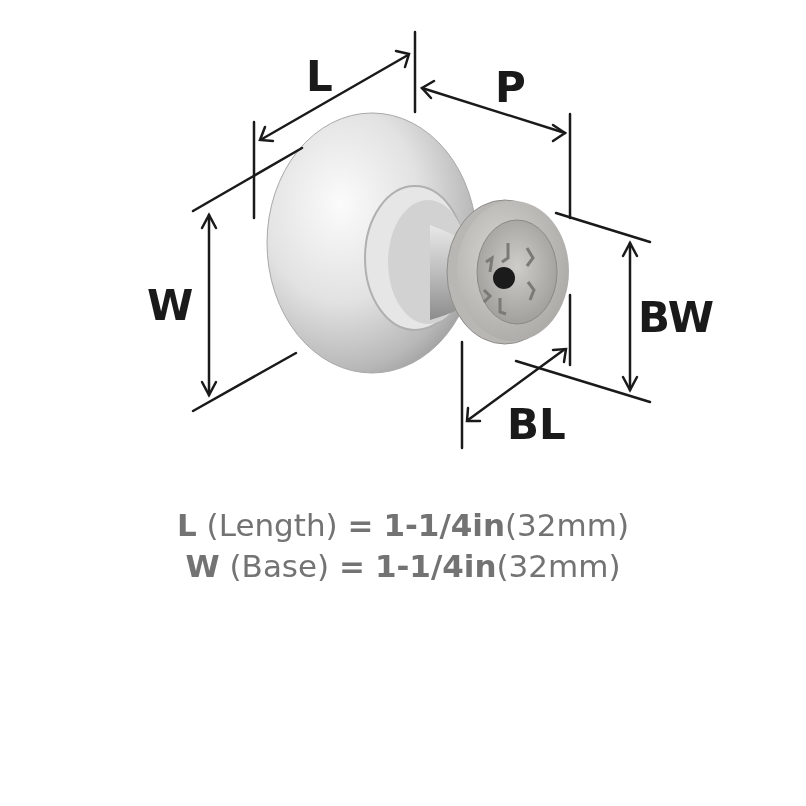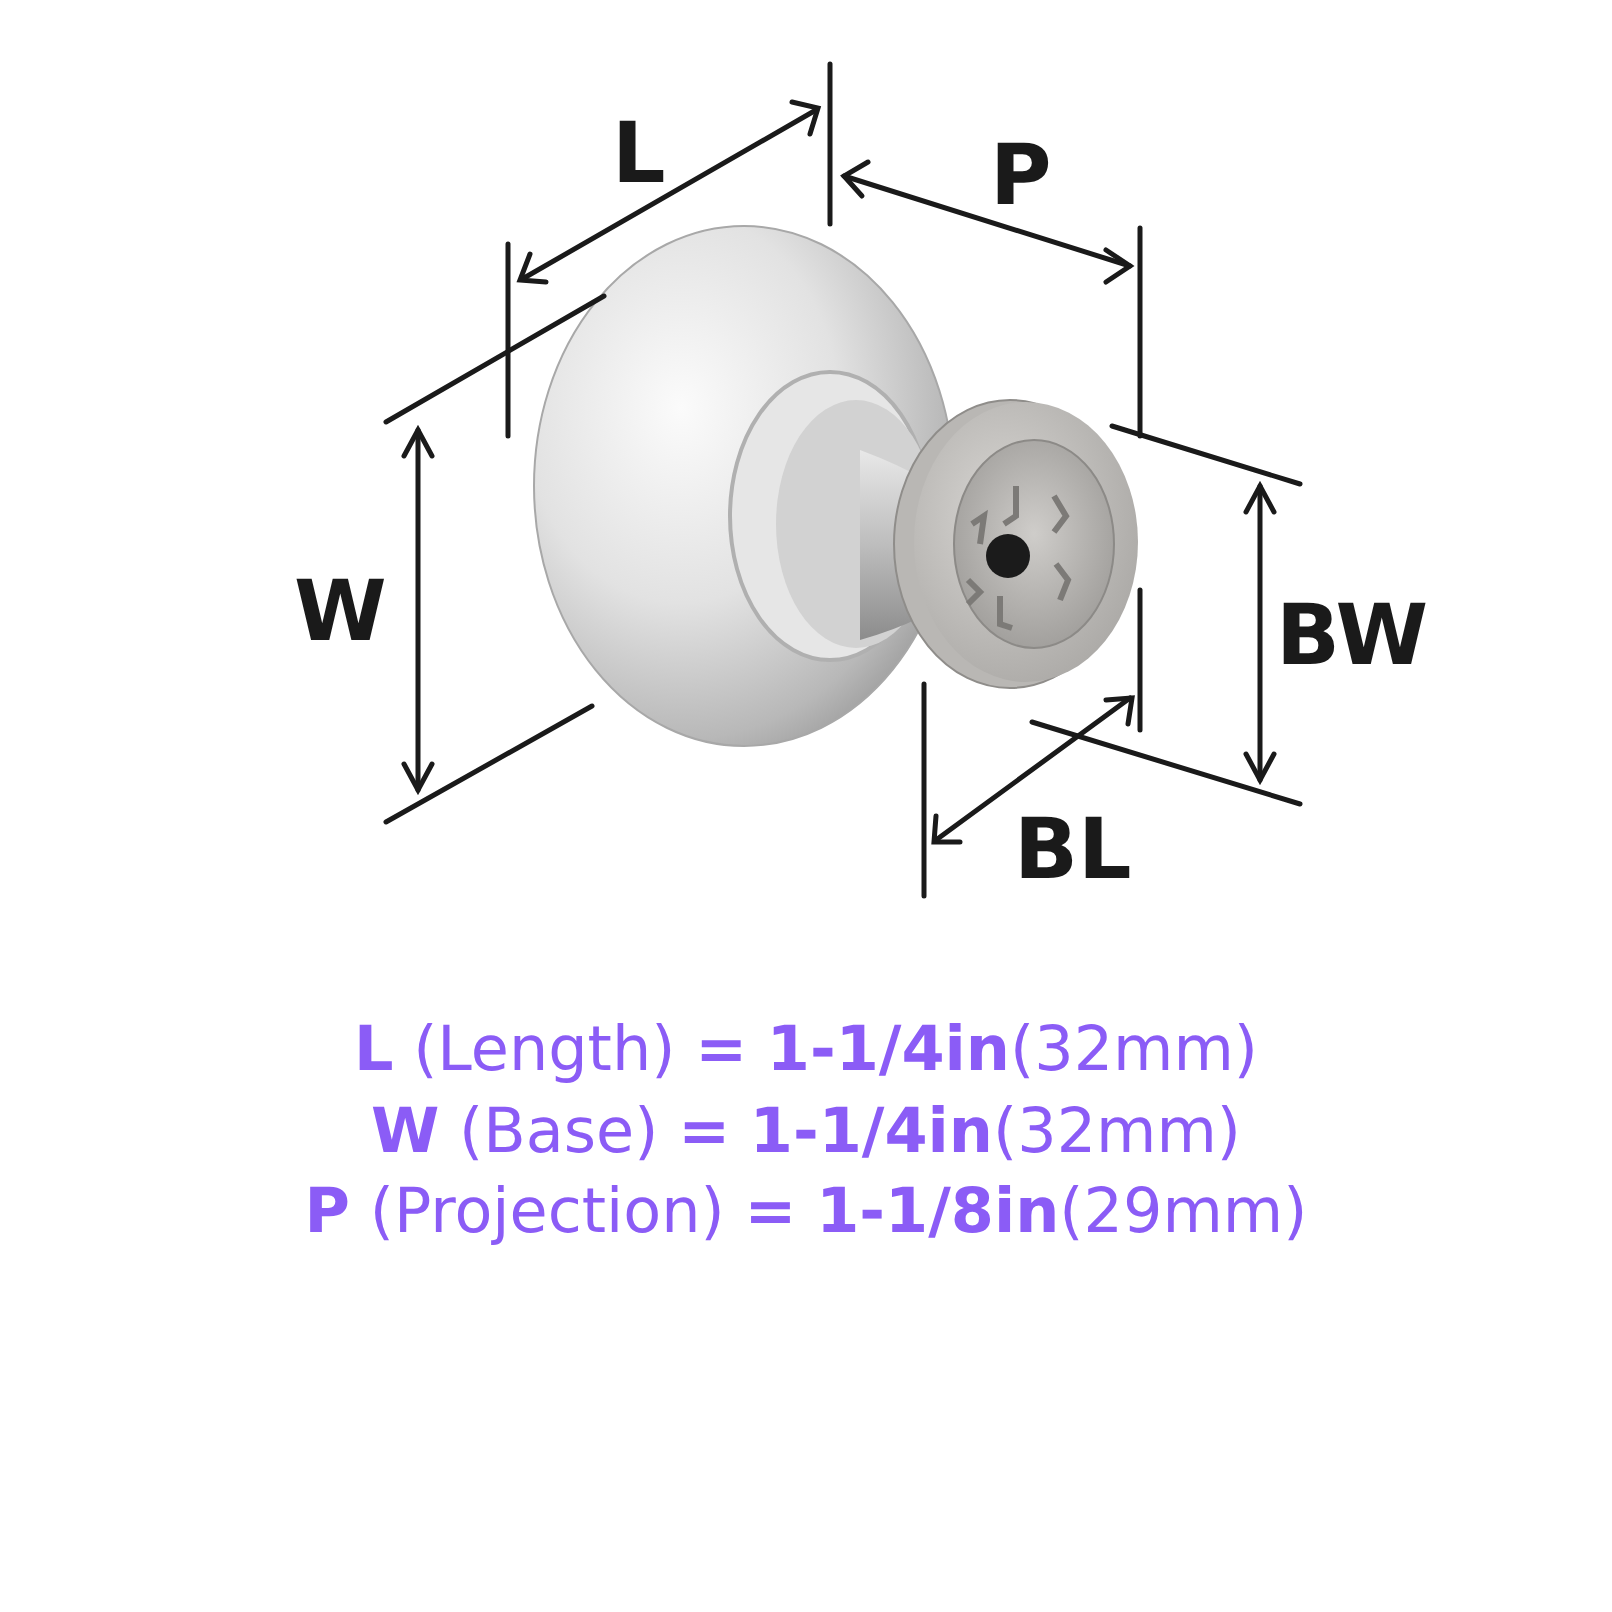--- a/index.html
+++ b/index.html
@@ -1,20 +1,20 @@
 <!DOCTYPE html>
 <html><head>
 <meta charset="utf-8">
 <style>
   html, body { margin: 0; padding: 0; background: #ffffff; }
   body { width: 806px; height: 806px; position: relative; overflow: hidden; font-family: "Liberation Sans", "DejaVu Sans", sans-serif; color: #1a1a1a; }
   #diagram { position: absolute; left: 0; top: 0; width: 806px; height: 470px; }
   .dim-label { position: absolute; font-family: "DejaVu Sans", sans-serif; font-weight: bold; color: #1a1a1a; font-size: 42px; line-height: 1; }
   #specs { position: absolute; left: 0; top: 505px; width: 806px; text-align: center; }
-  .spec-line { font-family: "DejaVu Sans", sans-serif; font-size: 31px; line-height: 40.5px; color: #8b5cf6; white-space: nowrap; }
+  .spec-line { font-family: "DejaVu Sans", sans-serif; font-size: 31px; line-height: 40.5px; color: #737373; white-space: nowrap; }
   .spec-line .b { font-weight: bold; }
   .spec-line .n { font-weight: normal; }
 </style>
 </head>
 <body>
 
 <div id="diagram">
   <svg width="806" height="470" viewBox="0 0 806 470">
     <defs>
       <radialGradient id="domeGrad" cx="0.35" cy="0.35" r="0.75">
@@ -109,19 +109,13 @@
     <span class="n">(Length)</span>
     <span class="b">=</span>
     <span class="b">1-1/4in</span><span class="n">(32mm)</span>
   </div>
   <div class="spec-line">
     <span class="b">W</span>
     <span class="n">(Base)</span>
     <span class="b">=</span>
     <span class="b">1-1/4in</span><span class="n">(32mm)</span>
   </div>
-  <div class="spec-line">
-    <span class="b">P</span>
-    <span class="n">(Projection)</span>
-    <span class="b">=</span>
-    <span class="b">1-1/8in</span><span class="n">(29mm)</span>
-  </div>
 </div>
 
 </body></html>

